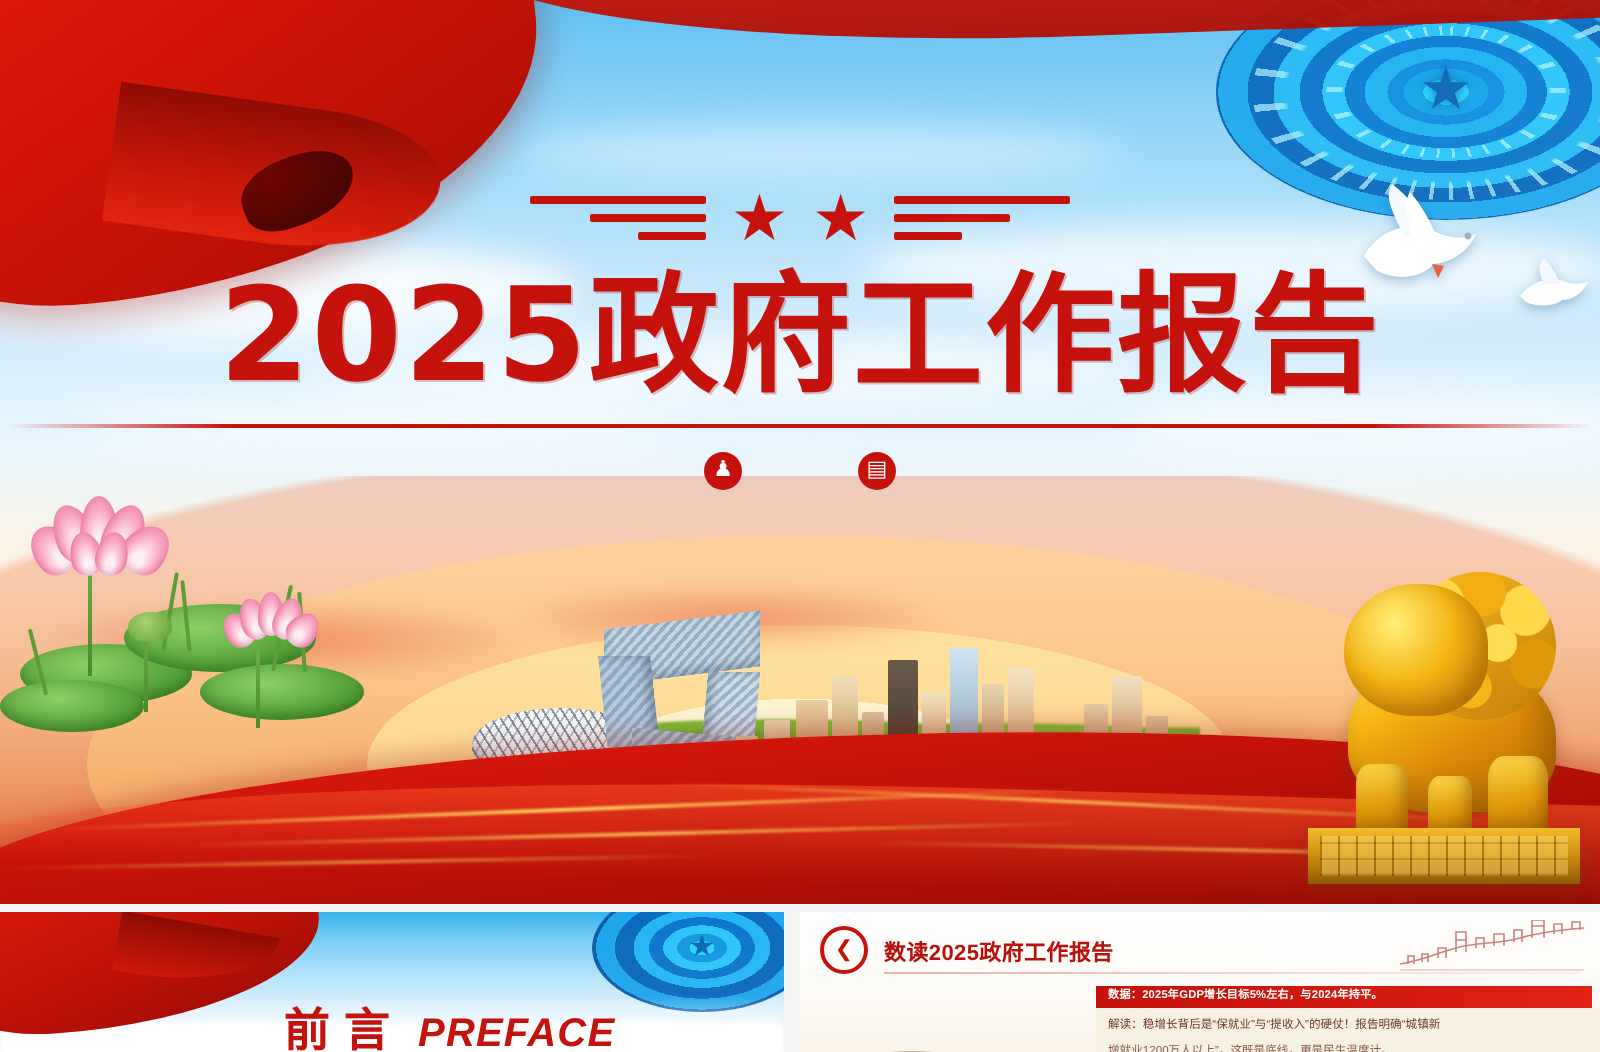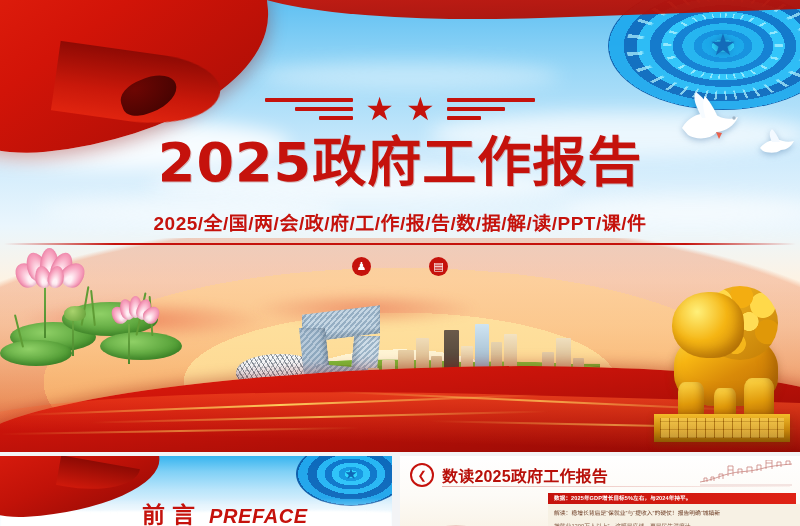--- a/index.html
+++ b/index.html
@@ -286,21 +286,21 @@
   .dl-right i:nth-child(2){width:58px;}
   .dl-right i:nth-child(3){width:34px;}
   .star{color:#c5120c;font-size:32px;line-height:1;}
   .eyebrow-text{
     color:#c5120c;font-size:34px;font-weight:700;letter-spacing:3px;
     font-family:"DejaVu Sans","Liberation Sans",sans-serif;
   }
   .maintitle{
     margin-top:2px;
     color:#c5120c;
-    font-size:54px;
+    font-size:65px;
     font-weight:700;
     letter-spacing:1px;
     line-height:1.08;
     font-family:"DejaVu Sans","Liberation Sans",sans-serif;
     text-shadow:1px 1px 0 rgba(140,10,5,.25);
   }
   .subtitle{
     margin-top:16px;
     color:#c5120c;
     font-size:19px;
@@ -385,21 +385,21 @@
     position:absolute;left:10px;top:6px;width:380px;height:26px;
     display:flex;align-items:center;gap:8px;
   }
   .td-back{
     width:20px;height:20px;border-radius:50%;
     border:2px solid #c5120c;color:#c5120c;
     display:flex;align-items:center;justify-content:center;
     font-size:11px;line-height:1;font-weight:700;
     flex:0 0 auto;
   }
-  .td-title{color:#b8100a;font-size:16px;font-weight:700;letter-spacing:.2px;}
+  .td-title{color:#b8100a;font-size:11px;font-weight:700;letter-spacing:.2px;}
   .td-rule{
     position:absolute;left:42px;top:30px;width:348px;height:1px;
     background:linear-gradient(90deg,#e7b2ad,rgba(231,178,173,.15));
   }
   .td-wall{
     position:absolute;right:6px;top:4px;width:96px;height:26px;opacity:.85;
   }
   .td-arc{
     position:absolute;left:-10px;top:36px;width:132px;height:60px;
   }
@@ -556,21 +556,20 @@
         <span class="star">★</span>
         <span class="deco-lines dl-right">
             <i></i>
             <i></i>
             <i></i>
           </span>
       </div>
 
       <div class="maintitle">2025政府工作报告</div>
 
-      <div class="subtitle">2025/全/国/两/会/政/府/工/作/报/告/数/据/解/读/PPT/课/件</div>
       <div class="rule"></div>
 
       <div class="meta">
         <span class="meta-item">
           <span class="meta-ico">♟</span>
         </span>
         <span class="meta-item">
           <span class="meta-ico">▤</span>
         </span>
       </div>

